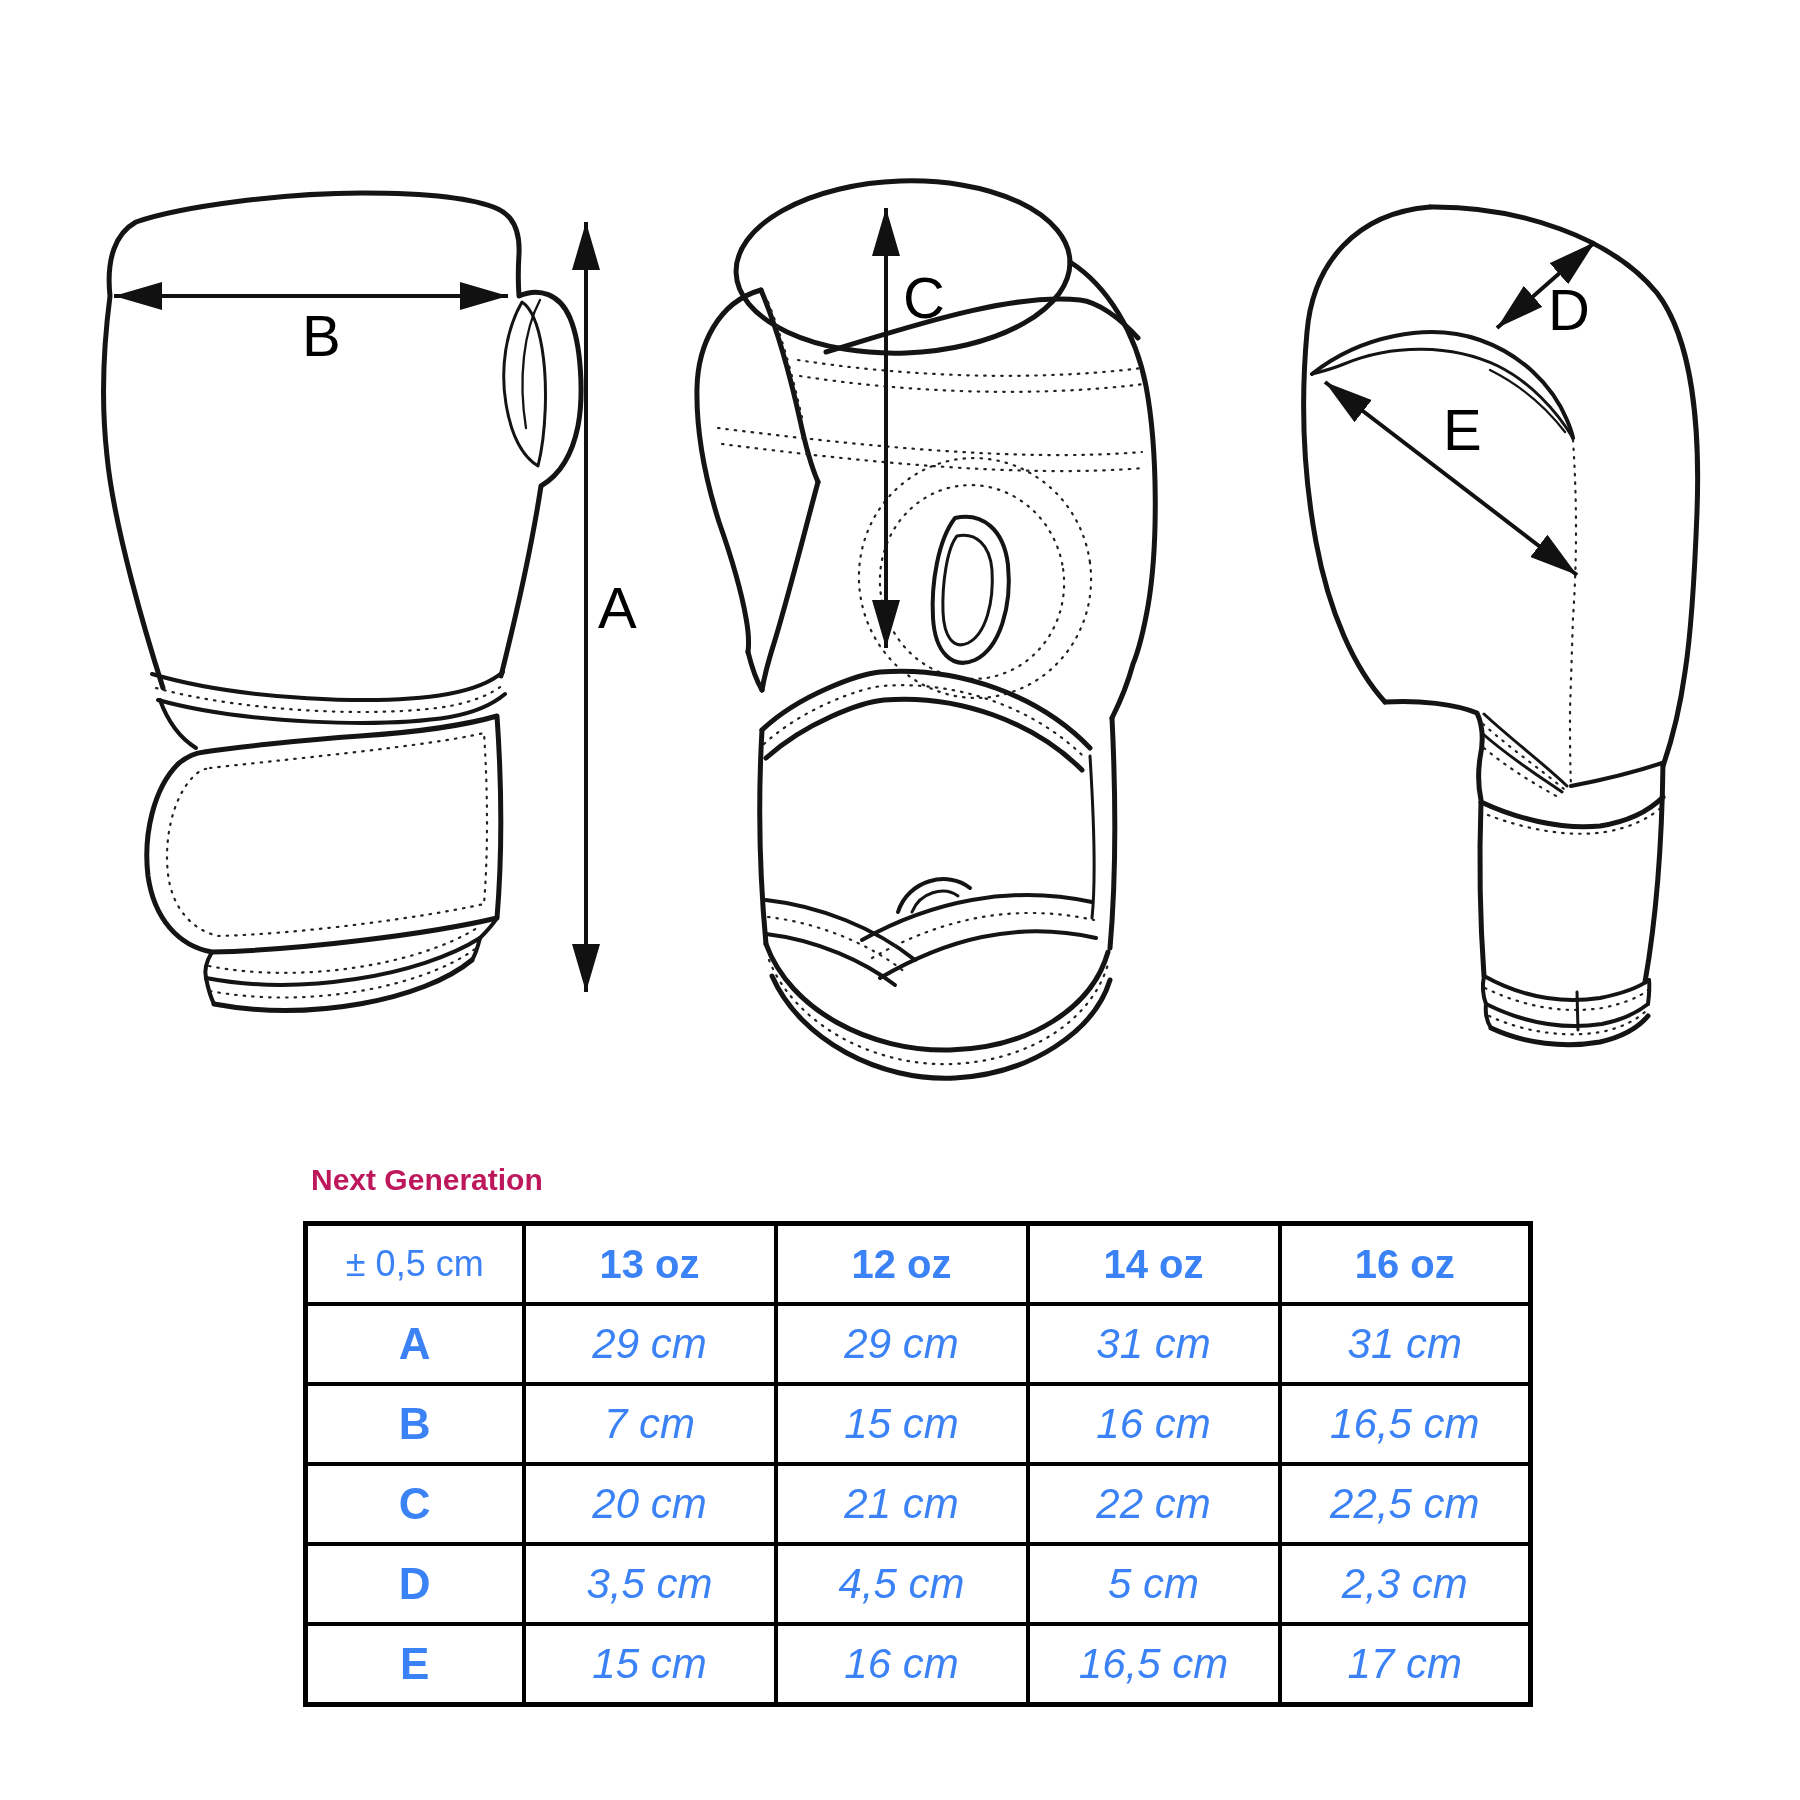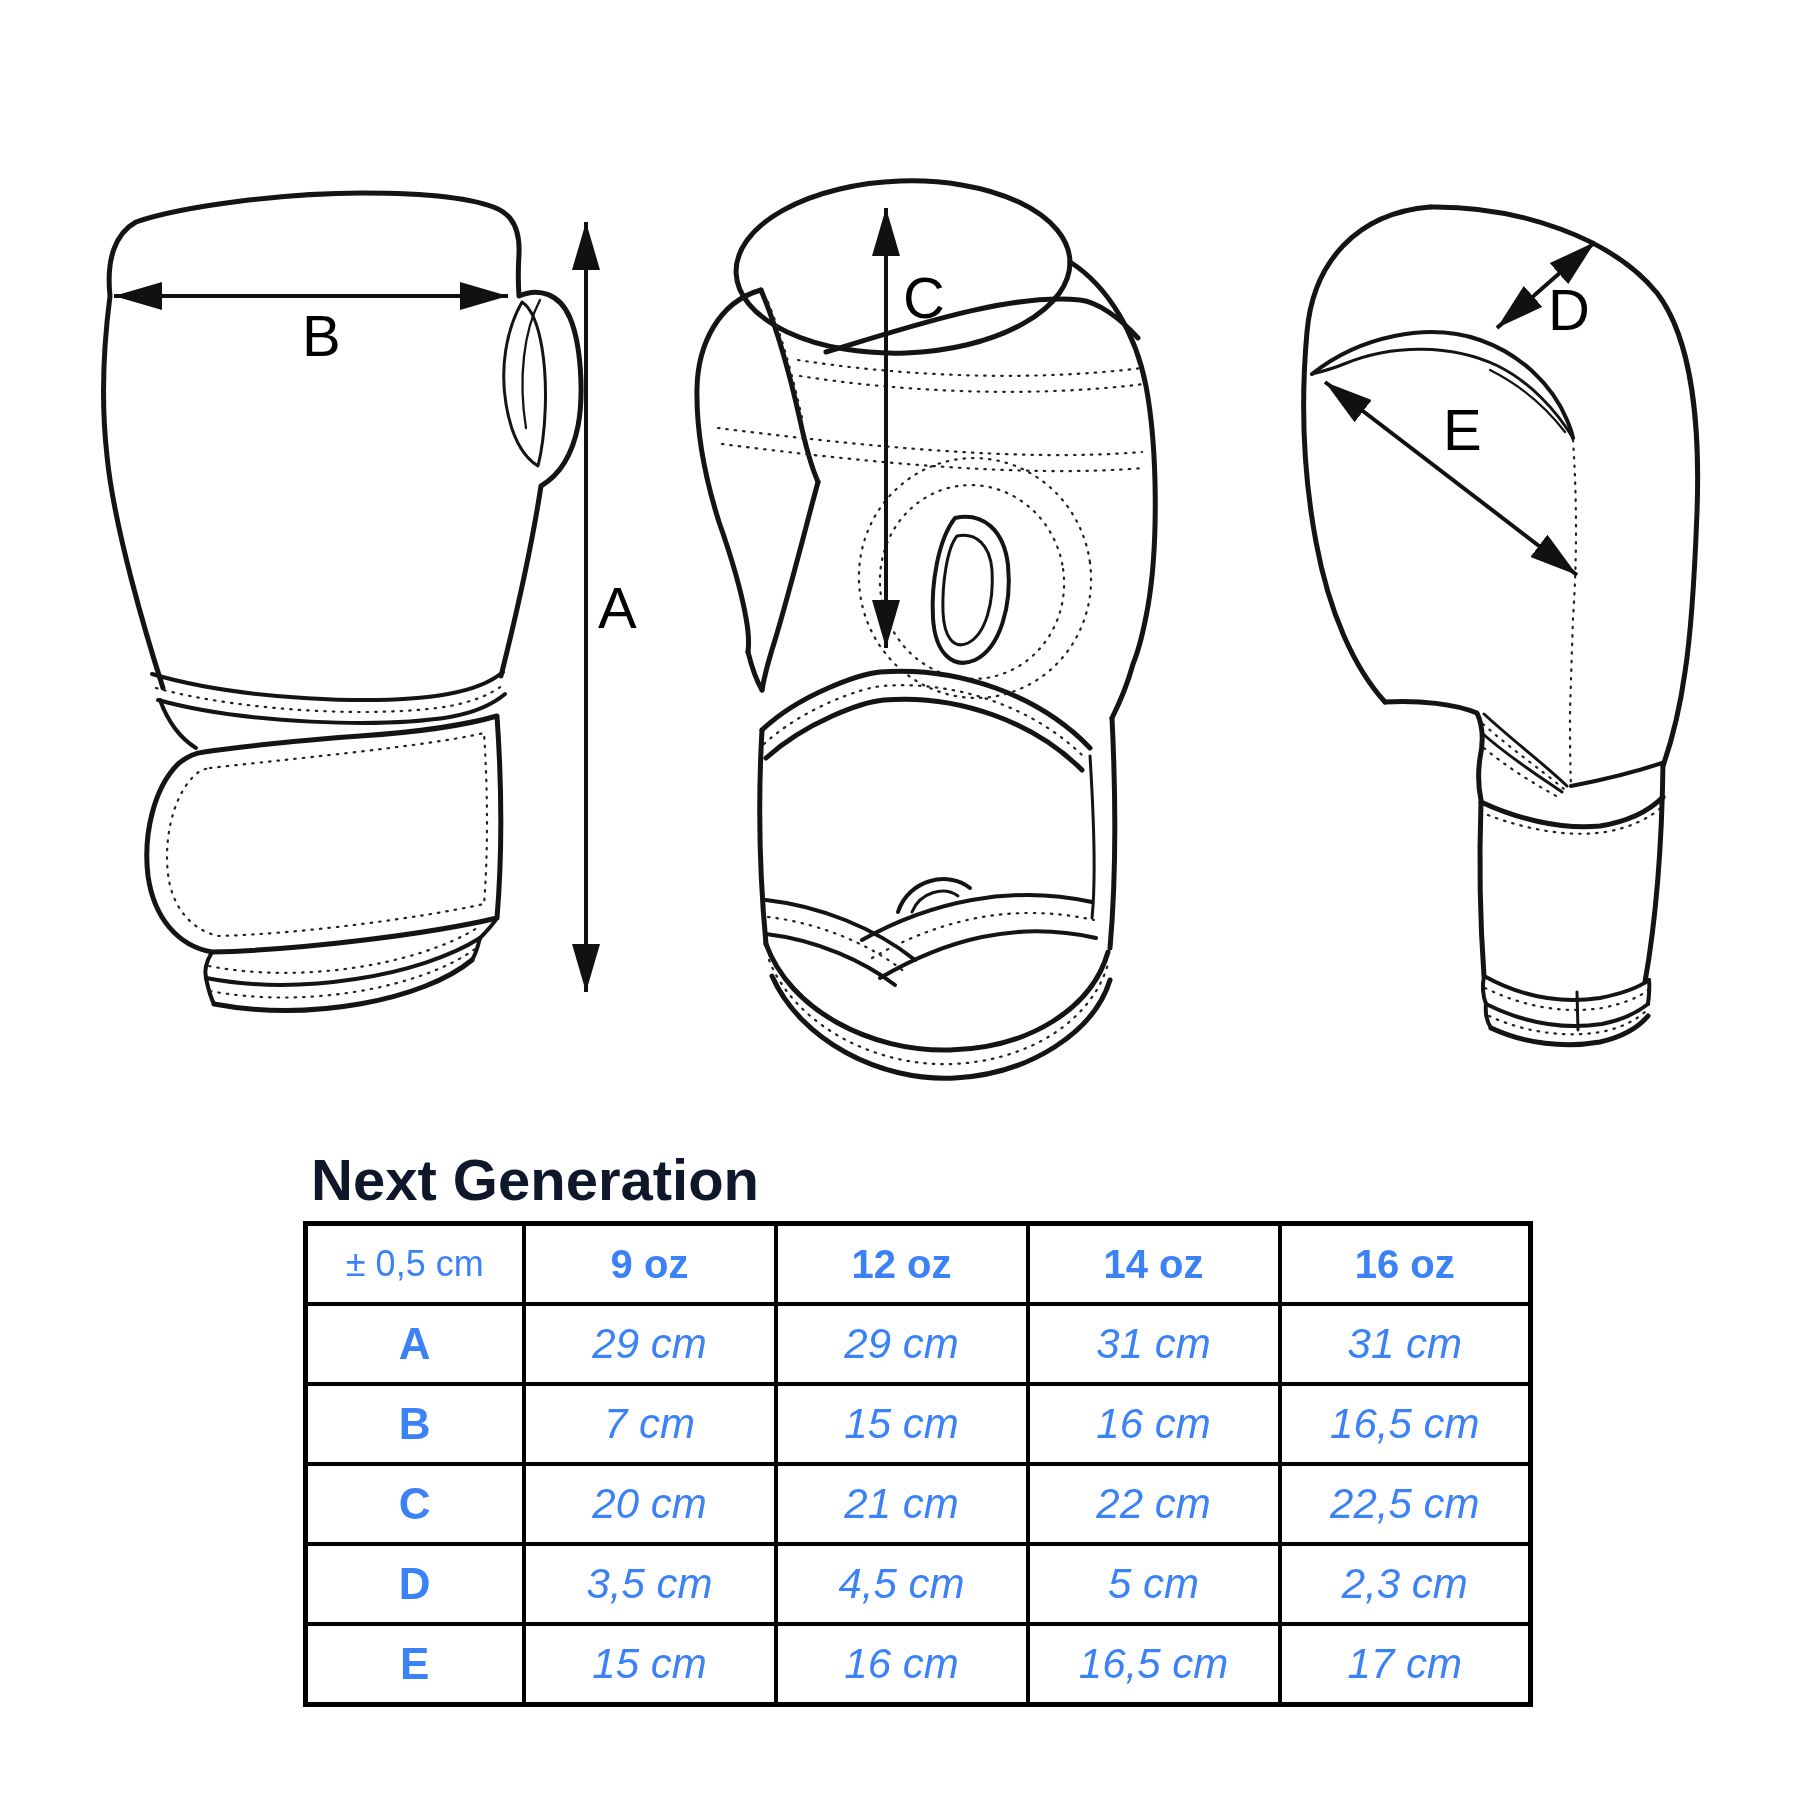--- a/index.html
+++ b/index.html
@@ -11,21 +11,21 @@
   .s5{fill:none;stroke:#141414;stroke-width:5;stroke-linecap:round;stroke-linejoin:round}
   .s4{fill:none;stroke:#141414;stroke-width:4;stroke-linecap:round;stroke-linejoin:round}
   .s3{fill:none;stroke:#141414;stroke-width:3;stroke-linecap:round;stroke-linejoin:round}
   .s2{fill:none;stroke:#141414;stroke-width:2.3;stroke-linecap:round;stroke-linejoin:round}
   .dot{fill:none;stroke:#222222;stroke-width:2.2;stroke-dasharray:1.5 7;stroke-linecap:round}
   .arrow{fill:none;stroke:#111111;stroke-width:4;stroke-linecap:butt}
   .lbl{font-family:"Liberation Sans",sans-serif;font-size:58px;fill:#000000}
   
   .section-title{
     position:absolute;left:311px;top:1158px;
-    font-size:58px;font-weight:bold;color:#0f172a;line-height:44px;white-space:nowrap;
+    font-size:30px;font-weight:bold;color:#be185d;line-height:44px;white-space:nowrap;
   }
   
   .size-table{
     position:absolute;left:303px;top:1221px;width:1225px;height:484px;
     border-collapse:collapse;table-layout:fixed;background:#fff;
   }
   .size-table th,.size-table td{
     border:4px solid #000;text-align:center;vertical-align:middle;
     padding:0;color:#3b82f6;height:76px;
   }
@@ -195,21 +195,21 @@
   <colgroup>
     <col style="width:218px">
       <col style="width:252px">
       <col style="width:252px">
     <col style="width:252px">
       <col style="width:251px">
   </colgroup>
   <tbody>
       <tr>
     <th class="tol">± 0,5 cm</th>
-    <th class="oz">9 oz</th>
+    <th class="oz">13 oz</th>
     <th class="oz">12 oz</th>
     <th class="oz">14 oz</th>
     <th class="oz">16 oz</th>
   </tr>
   <tr>
     <th class="rowlbl">A</th>
     <td>29 cm</td>
     <td>29 cm</td>
     <td>31 cm</td>
     <td>31 cm</td>

